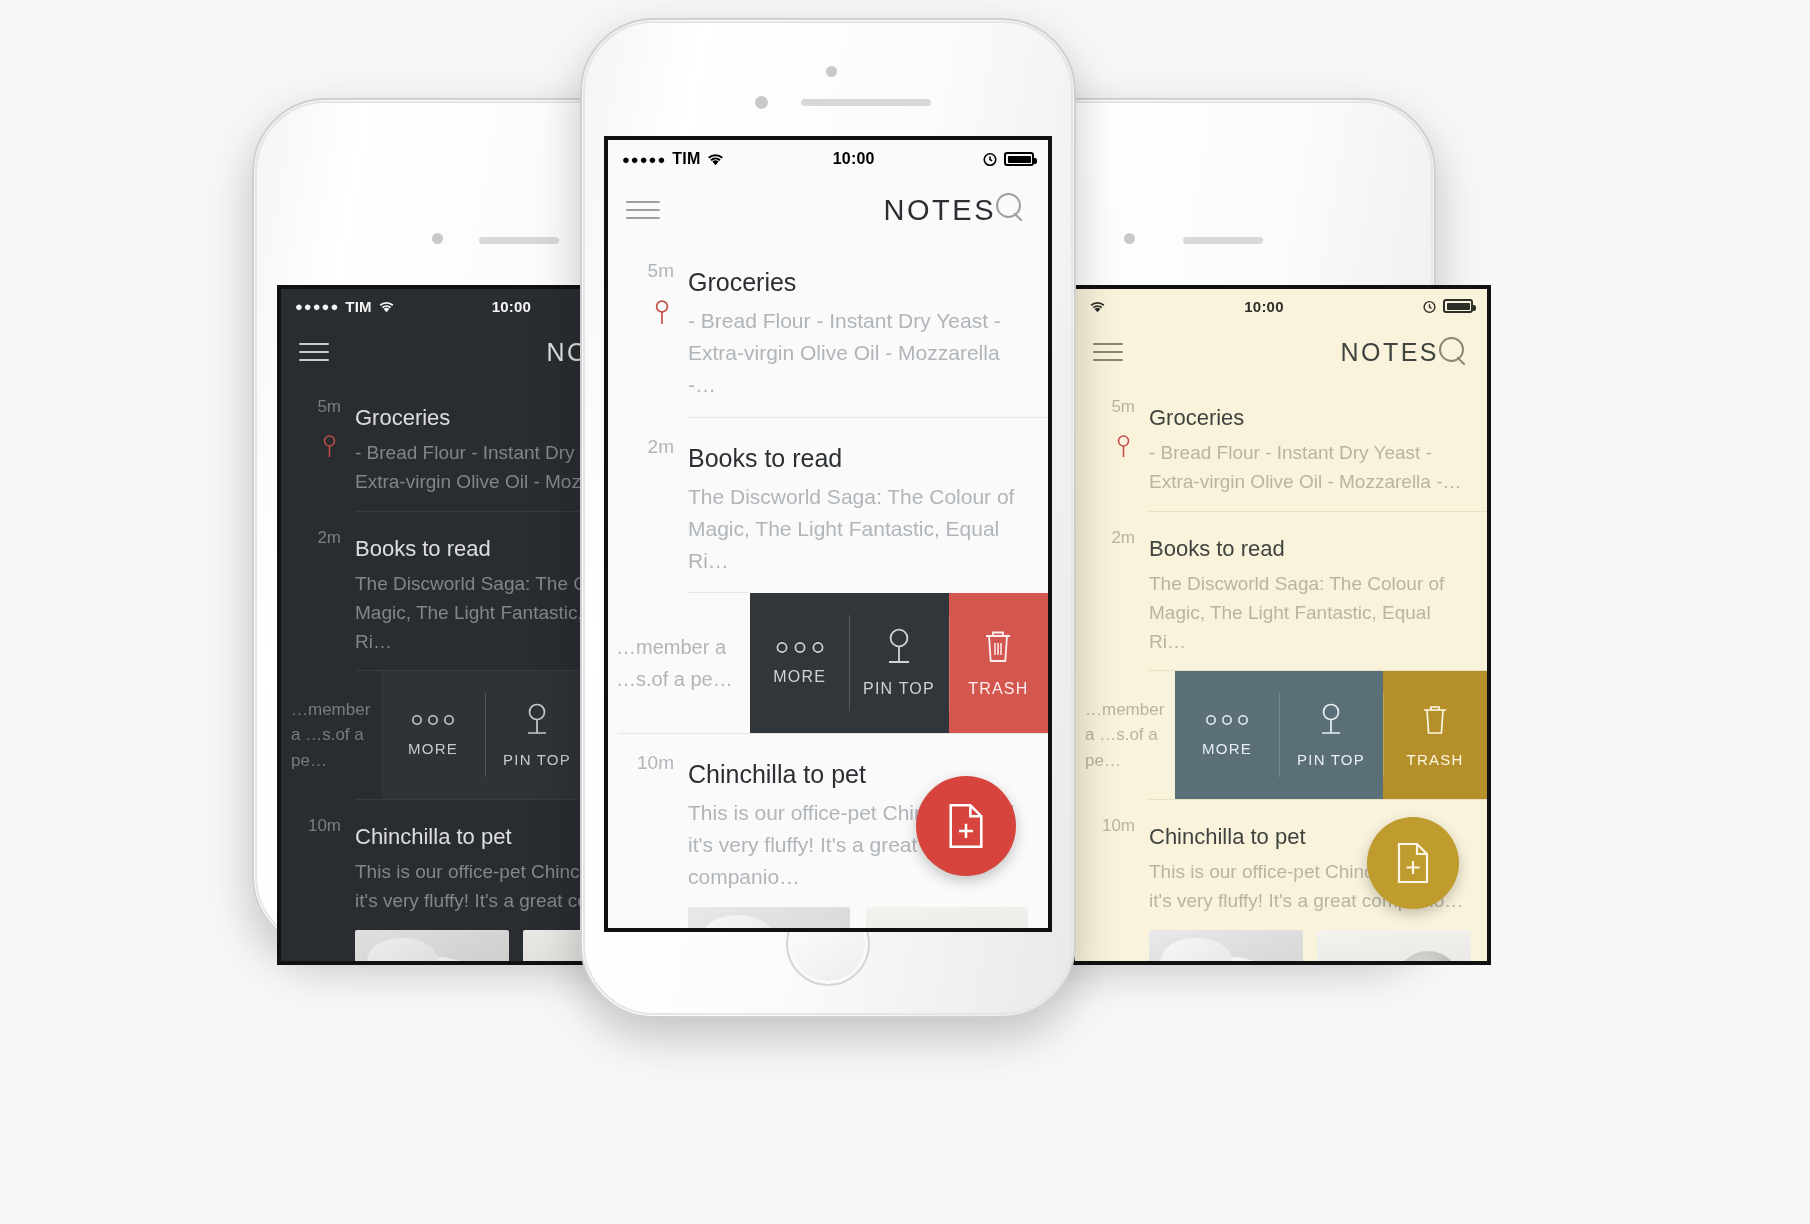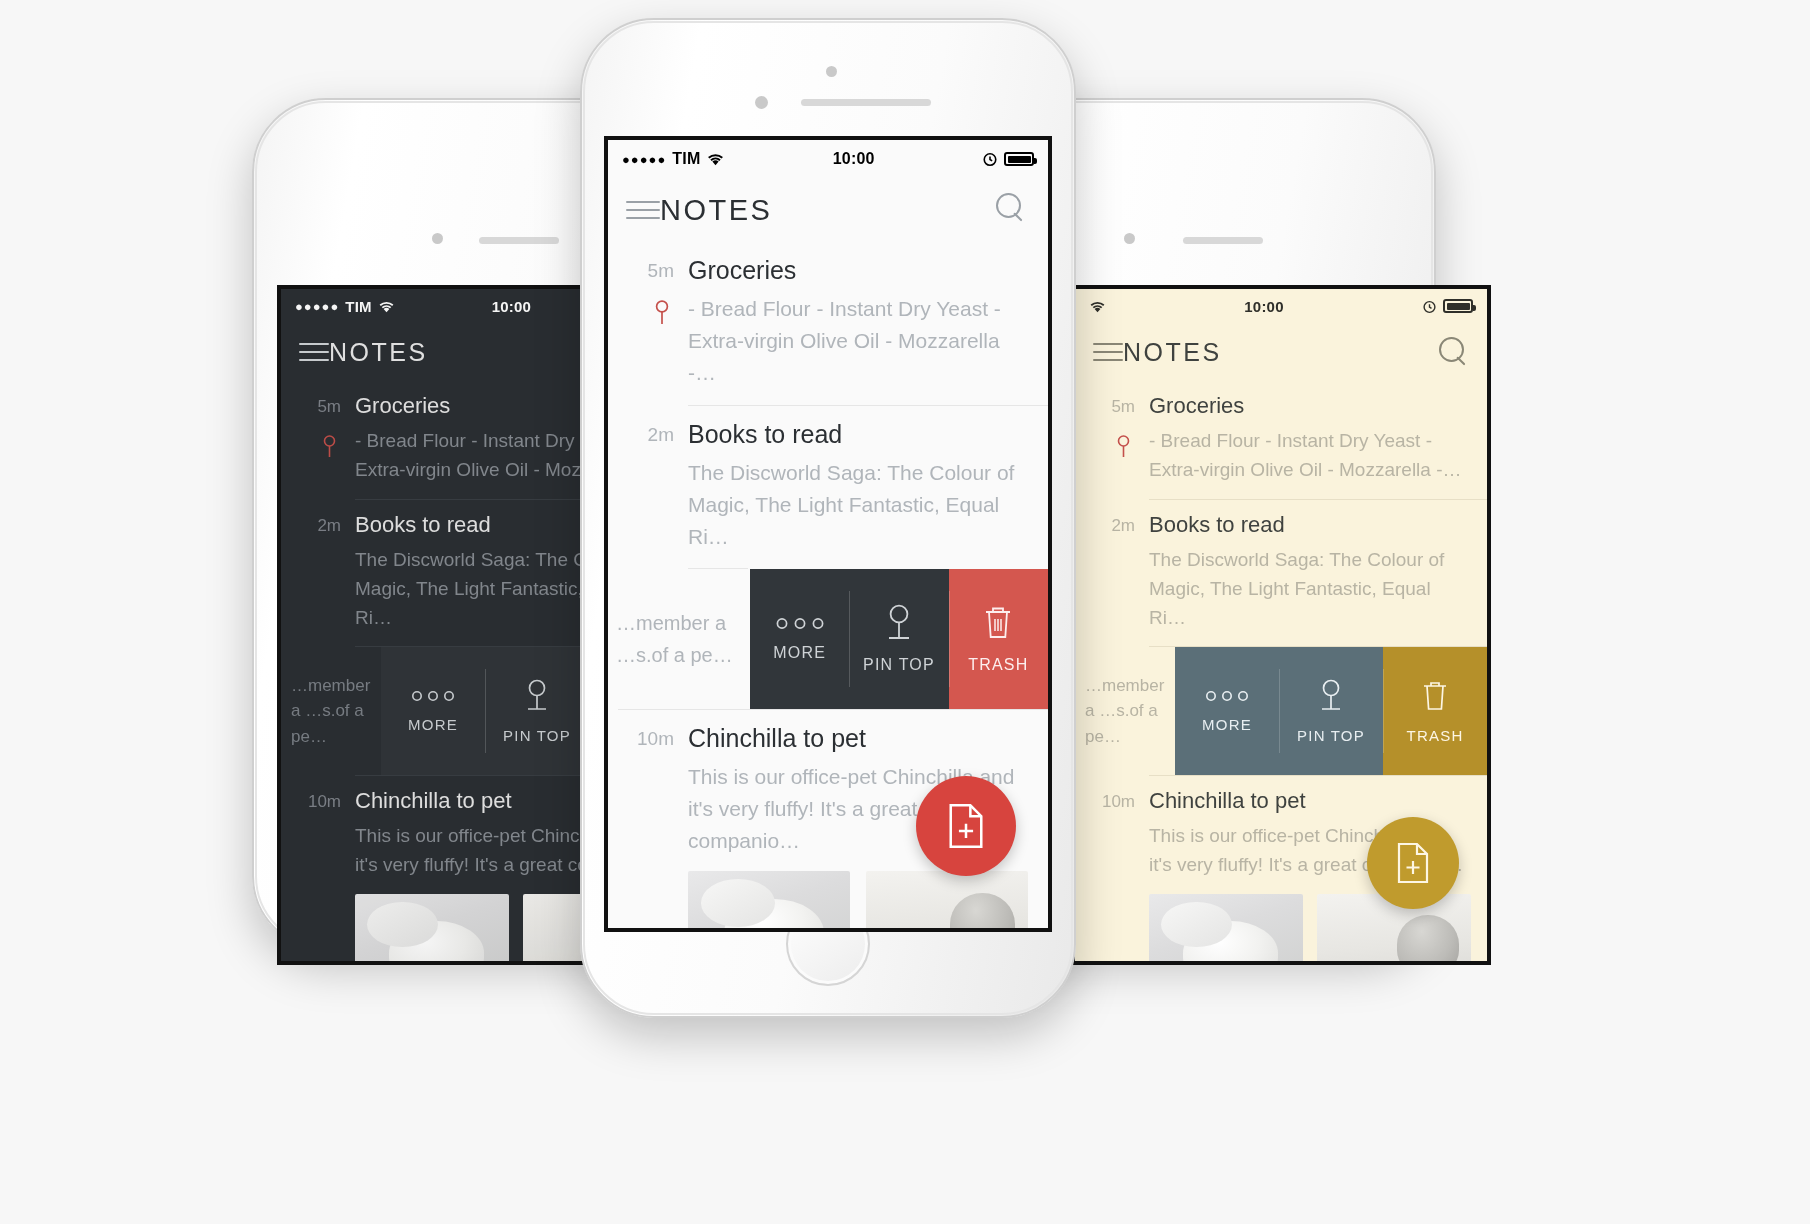--- a/index.html
+++ b/index.html
@@ -60,41 +60,41 @@
   }
   .battery::after{
     content:''; position:absolute; right:-5px; top:4px;
     width:3px; height:6px; border-radius:0 2px 2px 0; background:currentColor;
   }
   .battery i { position:absolute; inset:1.5px; display:block; background:currentColor; border-radius:1px; }
 
   .navbar { display:flex; align-items:center; height:58px; padding:0 18px; }
   .menu-icon { width:30px; display:flex; flex-direction:column; gap:6px; }
   .menu-icon span { display:block; height:2px; background:currentColor; border-radius:2px; }
-  .nav-title { flex:1; text-align:left; font-size:25px; letter-spacing:2.5px; }
+  .nav-title { flex:1; text-align:right; font-size:25px; letter-spacing:2.5px; }
   .search-icon { width:30px; height:30px; position:relative; }
   .search-icon::before{
     content:''; position:absolute; left:0; top:0;
     width:21px; height:21px; border:2px solid currentColor; border-radius:50%;
   }
   .search-icon::after{
     content:''; position:absolute; left:18px; top:19px;
     width:11px; height:2px; background:currentColor;
     transform:rotate(45deg); transform-origin:left center; border-radius:2px;
   }
 
   
   .list { position:relative; }
   .note { display:flex; padding:12px 16px 14px 8px; }
   .gutter { width:66px; flex:none; text-align:right; padding-right:14px; padding-top:4px; }
   .gutter .time { font-size:17px; }
   .pin-mark { margin-top:18px; display:flex; justify-content:flex-end; padding-right:4px; }
   .pin-mark svg { display:block; }
   .note-body { flex:1; min-width:0; }
-  .note-title { font-size:22px; margin-bottom:8px; white-space:nowrap; }
+  .note-title { font-size:22px; margin-bottom:8px; white-space:nowrap;margin-top:12px; }
   .note-snip { font-size:19px; line-height:1.52; }
   .divider { height:1px; margin-left:74px; }
   .thumbs { display:flex; gap:14px; margin-top:14px; }
   .thumb { width:155px; height:95px; border-radius:2px; overflow:hidden; position:relative; }
 
   
   .ph1 { background:linear-gradient(160deg,#e9e9ea 0%,#dcdcdd 40%,#cfd0cf 100%); }
   .ph1::before{
     content:''; position:absolute; left:22%; top:28%;
     width:62%; height:68%; border-radius:52% 52% 45% 45%;

